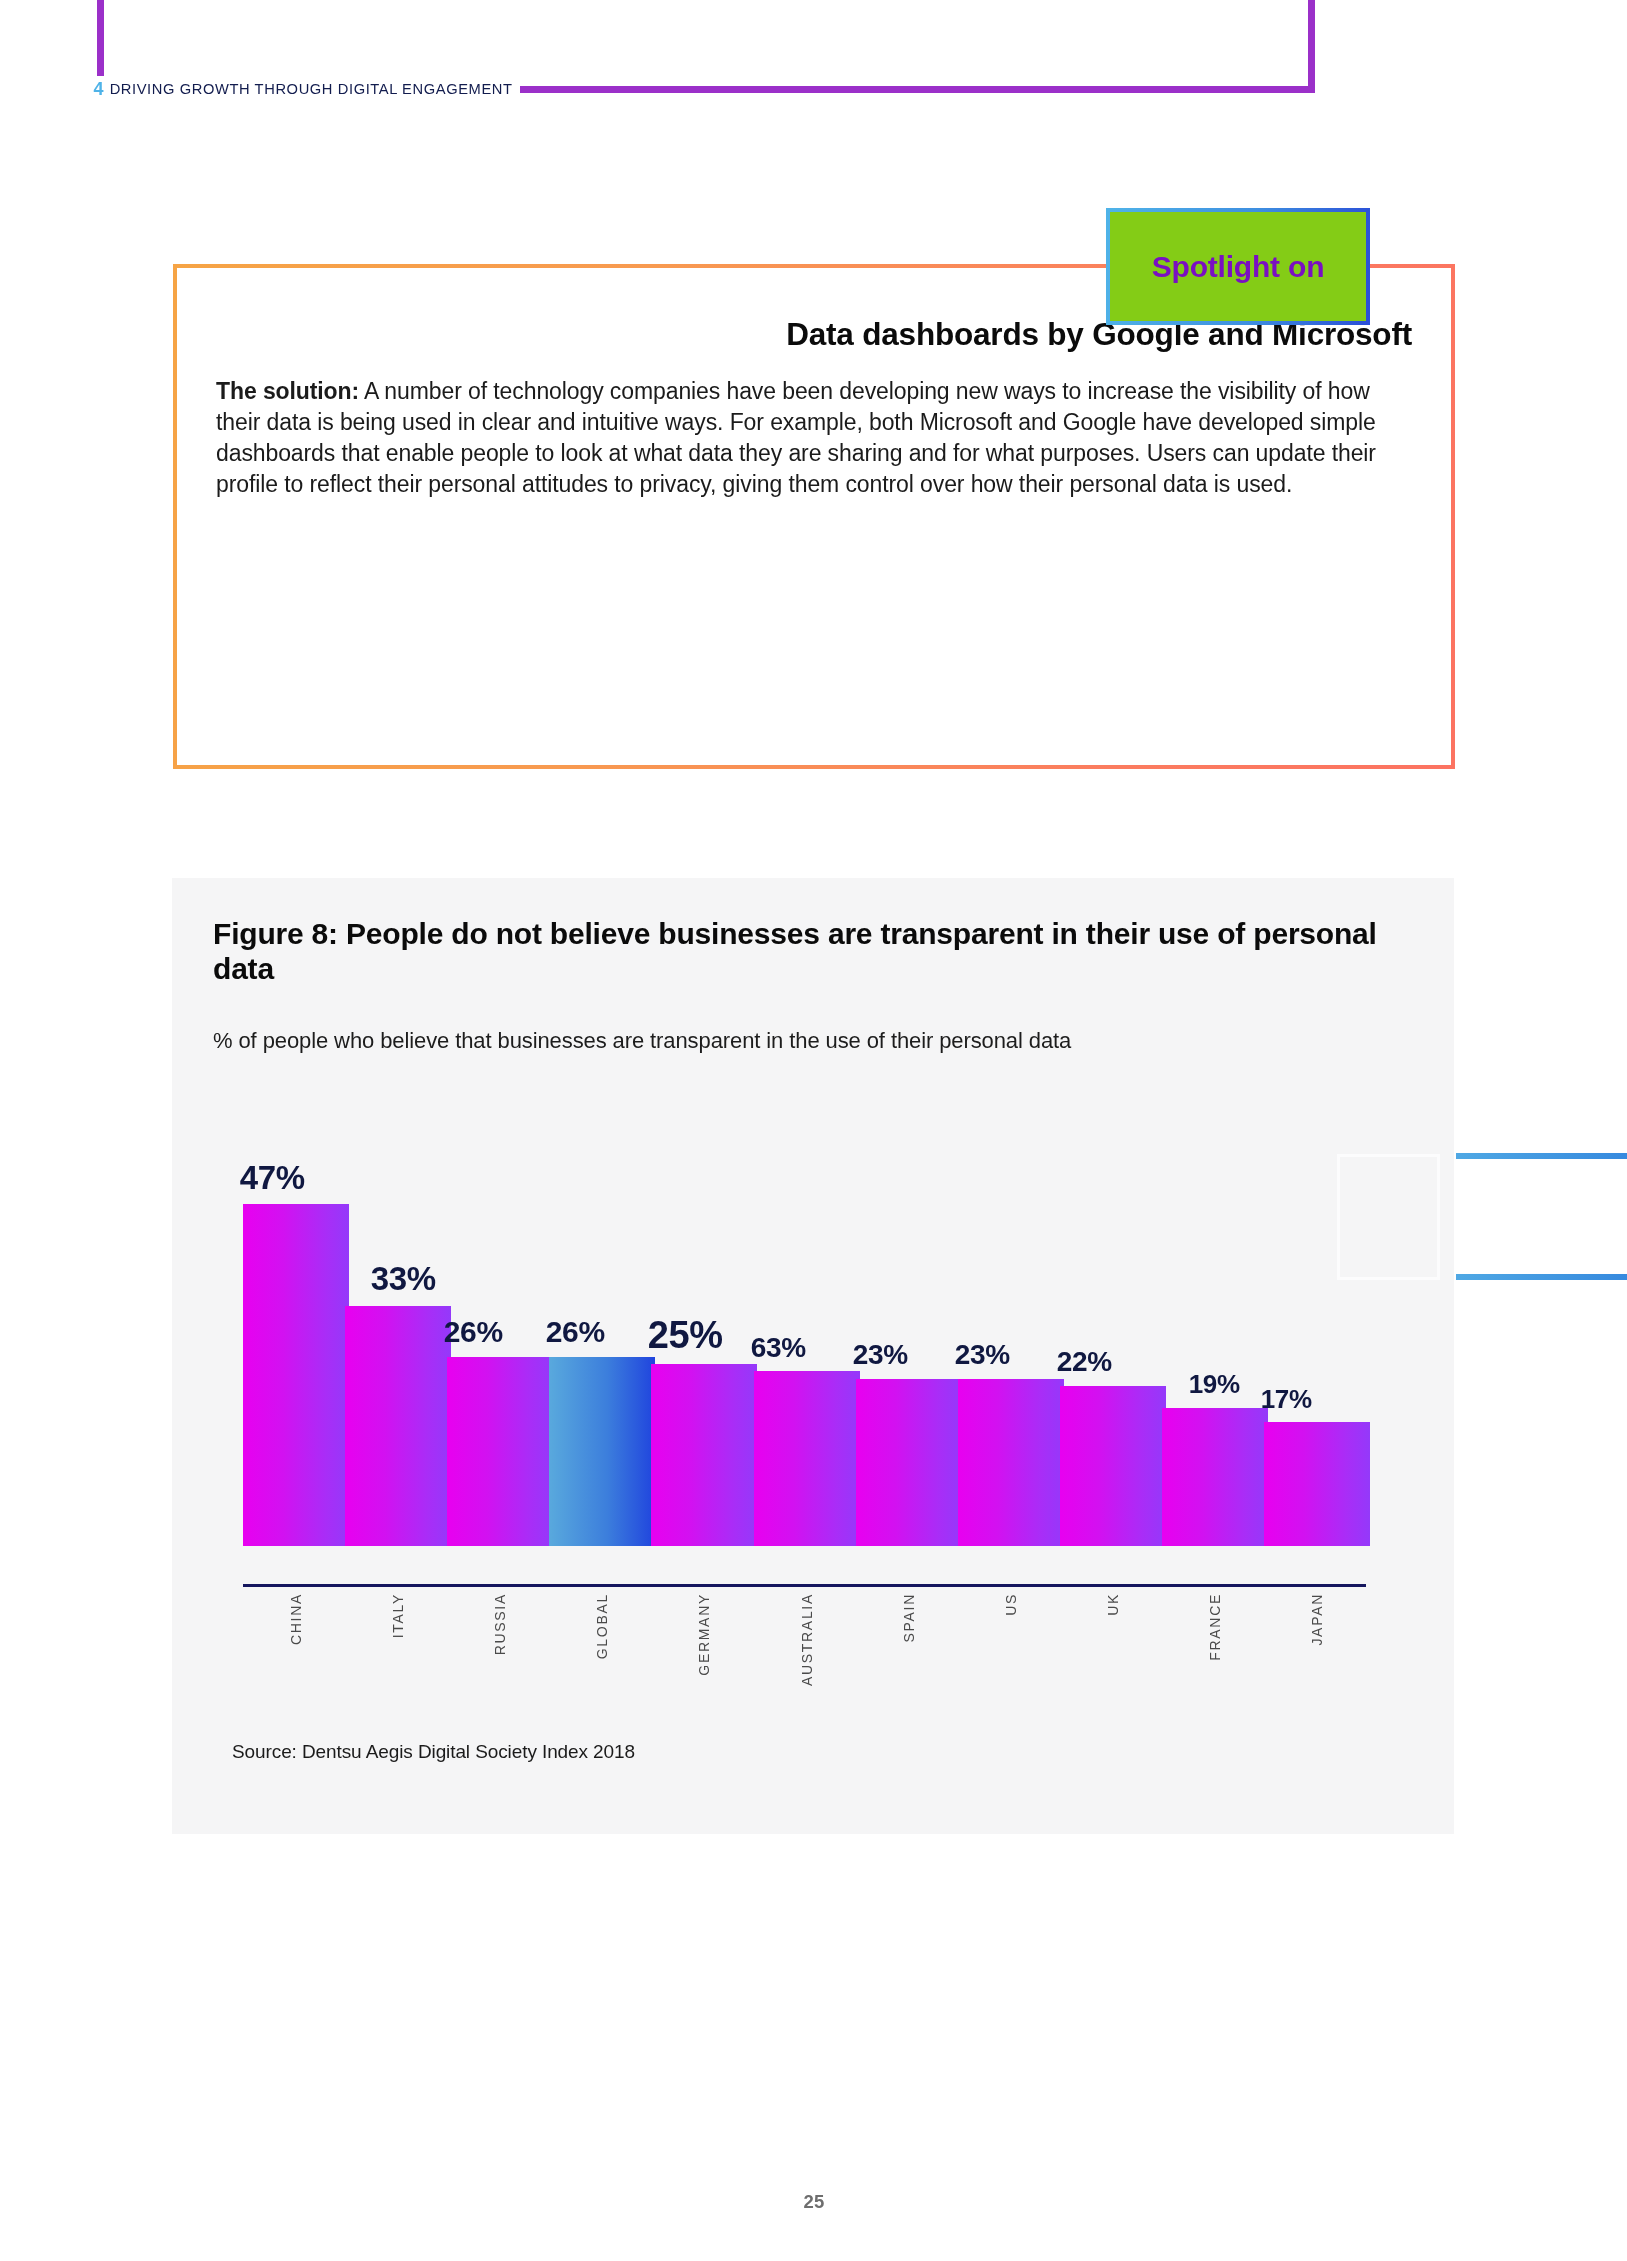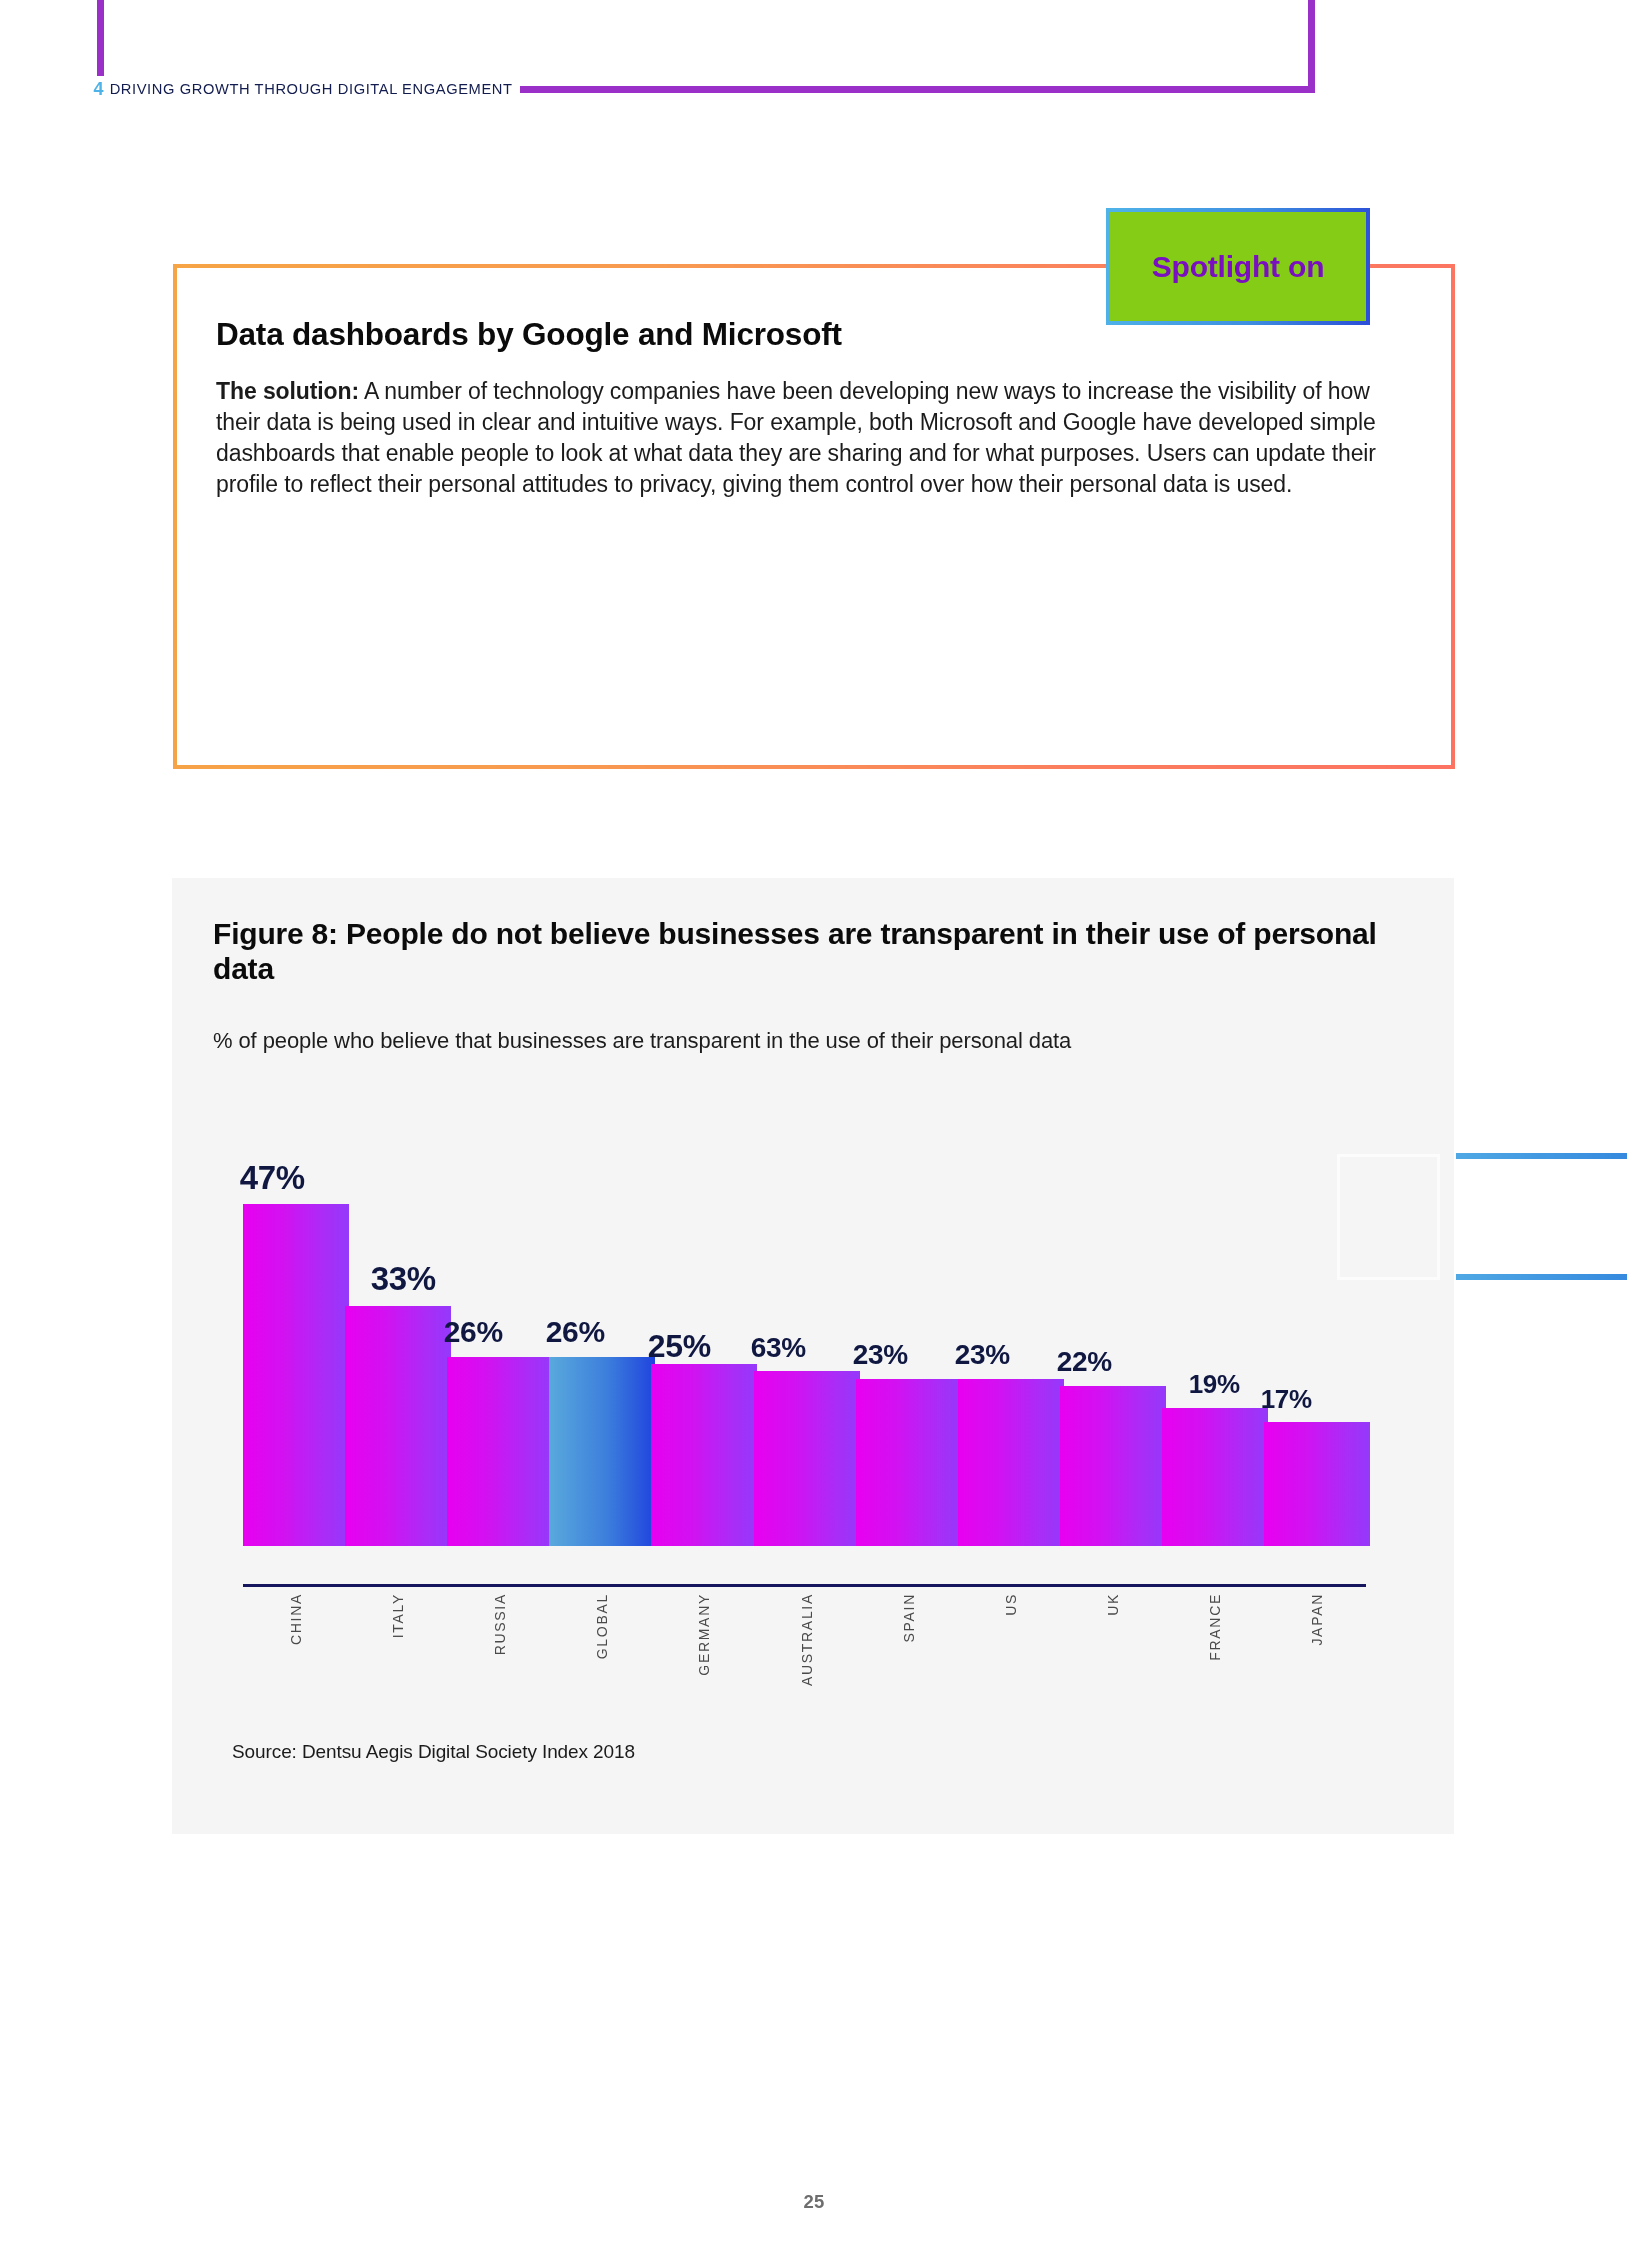--- a/index.html
+++ b/index.html
@@ -42,20 +42,21 @@
   #spotlight-box {
     position:absolute; left:173px; top:264px; width:1282px; height:505px;
     background:#ffffff;
     border:4.9px solid;
     border-image: linear-gradient(100deg,#F6A445 0%,#F89A50 35%,#FB7C5F 75%,#FC7361 100%) 1;
   }
   #spotlight-inner { padding:48px 39px 0 39px; }
   #spotlight-title {
     font-size:31.5px; font-weight:700; color:#0B0B0B; letter-spacing:-0.2px;
     margin-bottom:23px;
+    text-align:right;
   }
   .callout-para {
     font-size:23px; line-height:1.35; color:#1B1B1B;
     letter-spacing:-0.1px; margin-bottom:16.3px; max-width:1194px;
   }
   .callout-para b { font-weight:700; }
 
   
   #spotlight-chip {
     position:absolute; left:1106px; top:208px; width:264px; height:117px;
@@ -190,21 +191,21 @@
         <div class="bar-slot" style="left: 204px; width: 106px; height: 342px;">
           <div class="bar-rect" style="height: 189px;"></div>
           <div class="bar-value" style="font-size: 30px; bottom: 197px;">26%</div>
         </div>
         <div class="bar-slot" style="left: 306px; width: 106px; height: 342px;">
           <div class="bar-rect highlight" style="height: 189px;"></div>
           <div class="bar-value" style="font-size: 30px; bottom: 197px;">26%</div>
         </div>
         <div class="bar-slot" style="left: 408px; width: 106px; height: 342px;">
           <div class="bar-rect" style="height: 182px;"></div>
-          <div class="bar-value" style="font-size: 32px; bottom: 181px;">25%</div>
+          <div class="bar-value" style="font-size: 38px; bottom: 189px;">25%</div>
         </div>
         <div class="bar-slot" style="left: 511px; width: 106px; height: 342px;">
           <div class="bar-rect" style="height: 175px;"></div>
           <div class="bar-value" style="font-size: 28px; bottom: 182px;">63%</div>
         </div>
         <div class="bar-slot" style="left: 613px; width: 106px; height: 342px;">
           <div class="bar-rect" style="height: 167px;"></div>
           <div class="bar-value" style="font-size: 28px; bottom: 175px;">23%</div>
         </div>
         <div class="bar-slot" style="left: 715px; width: 106px; height: 342px;">

